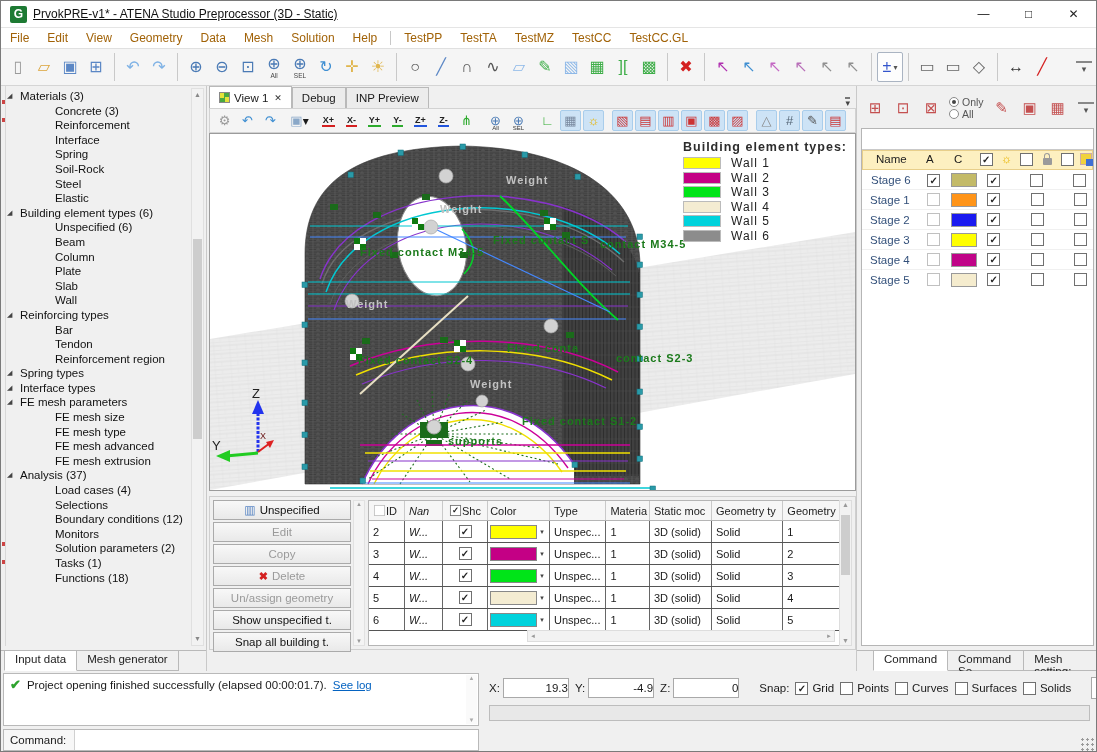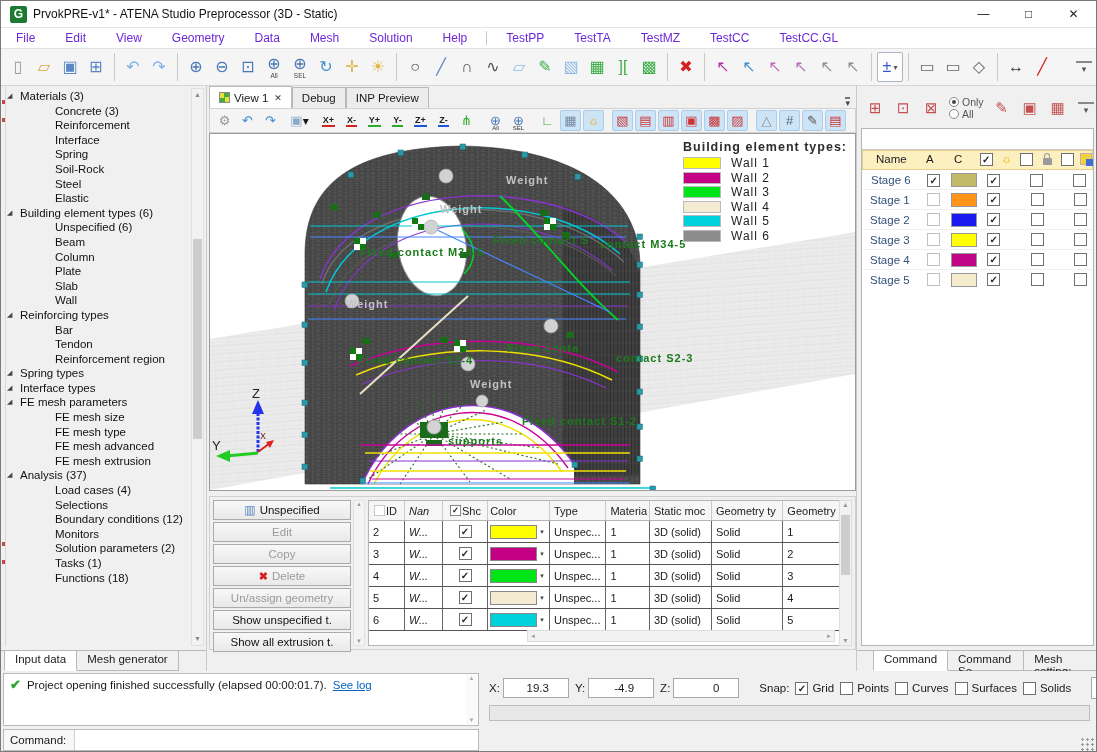--- a/index.html
+++ b/index.html
@@ -5,26 +5,26 @@
   * { margin:0; padding:0; box-sizing:border-box; }
   html,body { background:#cfcfcf; }
   #app {
     position:relative; width:1097px; height:752px;
     font-family:"Liberation Sans", sans-serif; font-size:12px; color:#1a1a1a;
     background:#f0f0f0; border:1px solid #7a7a7a; overflow:hidden;
   }
   
   .titlebar { position:absolute; left:0; top:0; width:100%; height:27px; background:#fff; display:flex; align-items:center; border-bottom:1px solid #e5e5e5; }
   .logo { width:17px; height:17px; margin:0 6px 0 9px; background:#1d7a33; color:#fff; font-weight:bold; font-size:12px; display:flex; align-items:center; justify-content:center; border-radius:2px; }
-  .title-text { font-size:12px; color:#111; }
+  .title-text { font-size:12px; color:#111;text-decoration:underline; }
   .wincontrols { margin-left:auto; display:flex; height:100%; }
   .winbtn { width:45px; height:100%; display:flex; align-items:center; justify-content:center; font-size:12px; color:#222; }
   
   .menubar { position:absolute; left:0; top:27px; width:100%; height:21px; background:#fff; display:flex; align-items:center; border-bottom:1px solid #e0e0e0; }
-  .mitem { padding:2px 15px; color:#6d28d9; }
+  .mitem { padding:2px 9px; color:#a16207; }
   .msep { width:1px; height:14px; background:#c8c8c8; margin:0 4px; }
   
   .toolbar { position:absolute; left:0; top:48px; width:100%; height:37px; background:#f5f5f5; border-bottom:1px solid #d5d5d5; display:flex; align-items:center; padding:0 4px; }
   .tsep { width:1px; height:28px; background:#c9c9c9; margin:0 5px; }
   .tbtn { min-width:26px; height:30px; display:flex; flex-direction:column; align-items:center; justify-content:center; position:relative; border:1px solid transparent; border-radius:2px; }
   .tbtn .glyph { font-size:16px; line-height:16px; }
   .tbtn .cap { font-size:6.5px; color:#444; line-height:6px; margin-top:1px; }
   .tbtn .dd { font-size:8px; color:#555; margin-left:2px; }
   .tbtn.boxed { border:1px solid #aab4c2; background:#fdfdfd; flex-direction:row; padding:0 4px; }
   .ovf { margin-left:auto; width:16px; text-align:center; font-size:9px; color:#555; border-top:2px solid #888; line-height:10px; padding-top:1px; }
@@ -121,21 +121,21 @@
   .msgbox { position:absolute; left:2px; top:2px; width:476px; height:53px; background:#fff; border:1px solid #b9b9b9; }
   .msgline { display:flex; align-items:center; gap:6px; padding:3px 6px; font-size:11.5px; }
   .okmark { color:#2ea32e; font-weight:bold; font-size:13px; }
   .seelog { color:#0563c1; text-decoration:underline; }
   .msgscroll { position:absolute; right:1px; top:1px; bottom:1px; width:11px; font-size:6px; color:#aaa; text-align:center; background:#fafafa; }
   .cmdrow { position:absolute; left:2px; bottom:2px; width:476px; height:22px; display:flex; align-items:center; background:#fff; border:1px solid #b9b9b9; }
   .cmdlabel { padding:0 8px 0 6px; font-size:11.5px; border-right:1px solid #d0d0d0; height:100%; display:flex; align-items:center; background:#f7f7f7; }
   .cmdinput { flex:1; height:100%; border:none; outline:none; font-family:"Liberation Sans",sans-serif; font-size:11.5px; padding:0 4px; }
   .coordrow { position:absolute; left:488px; top:6px; right:6px; height:22px; display:flex; align-items:center; gap:6px; font-size:11.5px; }
   .coordfield { display:flex; align-items:center; gap:3px; }
-  .coordinput { width:66px; height:20px; border:1px solid #a9a9a9; background:#fff; padding:0 19px; font-size:11.5px; display:flex; align-items:center; justify-content:flex-end; }
+  .coordinput { width:66px; height:20px; border:1px solid #a9a9a9; background:#fff; padding:0 0; font-size:11.5px; display:flex; align-items:center; justify-content:flex-end; }
   .statsep { width:1px; height:18px; background:#c9c9c9; margin:0 4px; }
   .snapitem { display:flex; align-items:center; gap:4px; }
   .cursorbox { margin-left:auto; border:1px solid #a9a9a9; background:#fff; height:22px; display:flex; align-items:center; gap:4px; padding:0 6px; }
   .progress { position:absolute; left:488px; top:34px; right:6px; height:16px; background:#e8e8e8; border:1px solid #bdbdbd; }
   .grip { position:absolute; right:2px; bottom:2px; width:14px; height:14px;
     background-image:radial-gradient(circle, #9a9a9a 1px, transparent 1.4px); background-size:5px 5px; }
 </style>
 </head>
 <body>
 
@@ -761,21 +761,21 @@
               <span class="xicon">✖</span>
               <span>Delete</span>
             </div>
             <div class="pbtn disabled">
               <span>Un/assign geometry</span>
             </div>
             <div class="pbtn">
               <span>Show unspecified t.</span>
             </div>
             <div class="pbtn">
-              <span>Show all extrusion t.</span>
+              <span>Snap all building t.</span>
             </div>
           </div>
         <div class="btnscroll">▲<div style="position:absolute;bottom:1px;left:0;right:0">▼</div></div>
         <div class="ttable" id="typetable">
             <div class="trow head">
               <div class="tc c-id">
                 <span class="cb dim" style="transform: scale(0.85);"></span>
                 <span> ID</span>
               </div>
               <div class="tc c-name">

